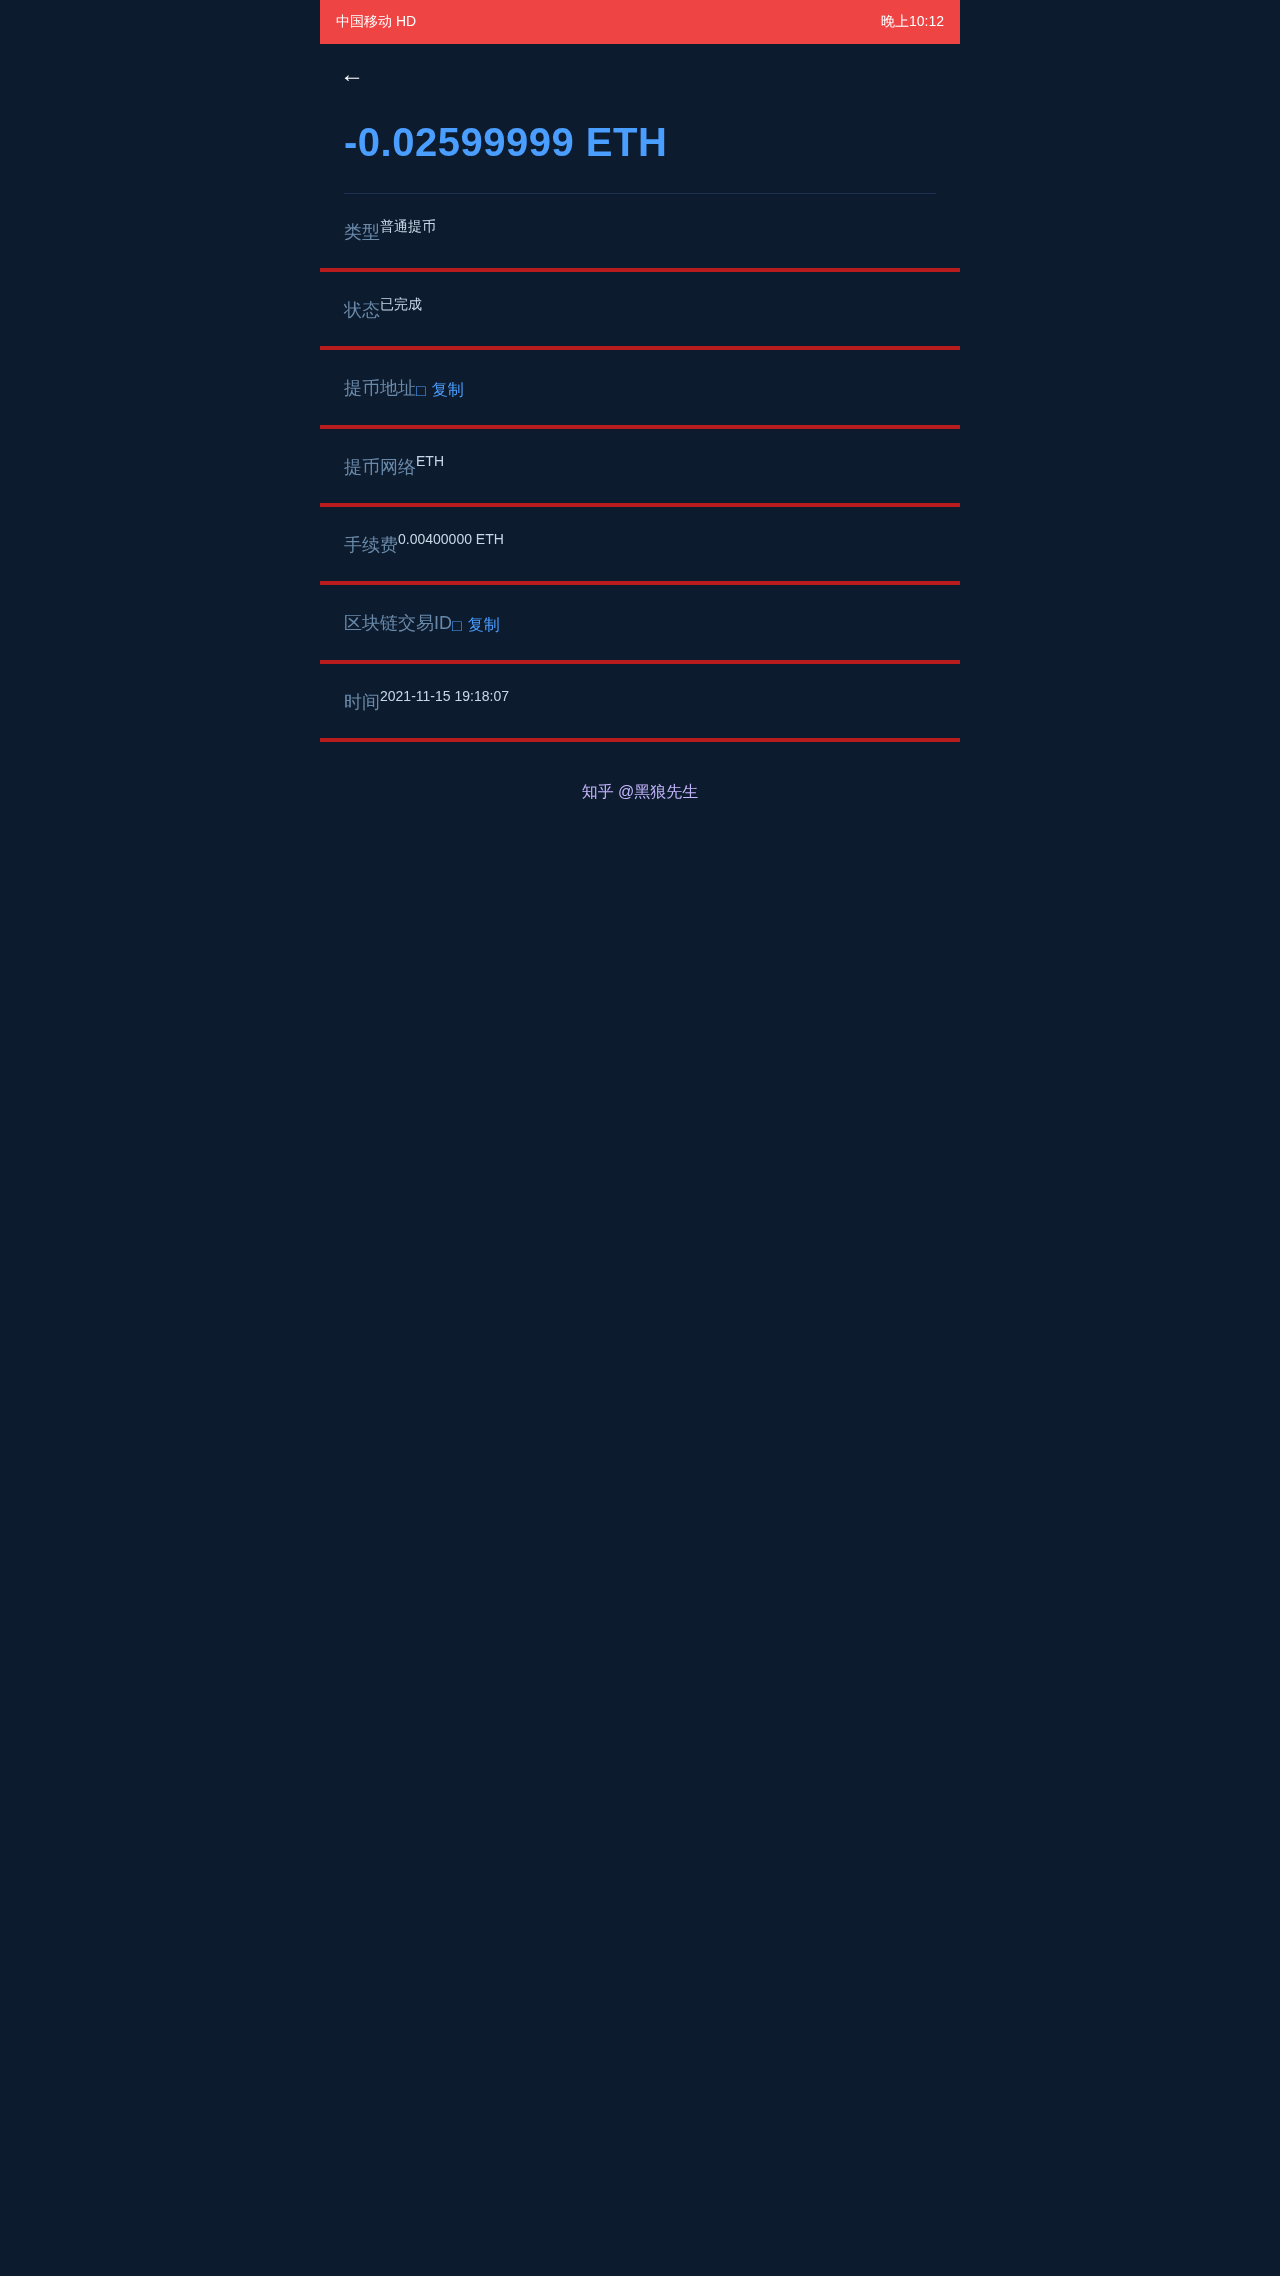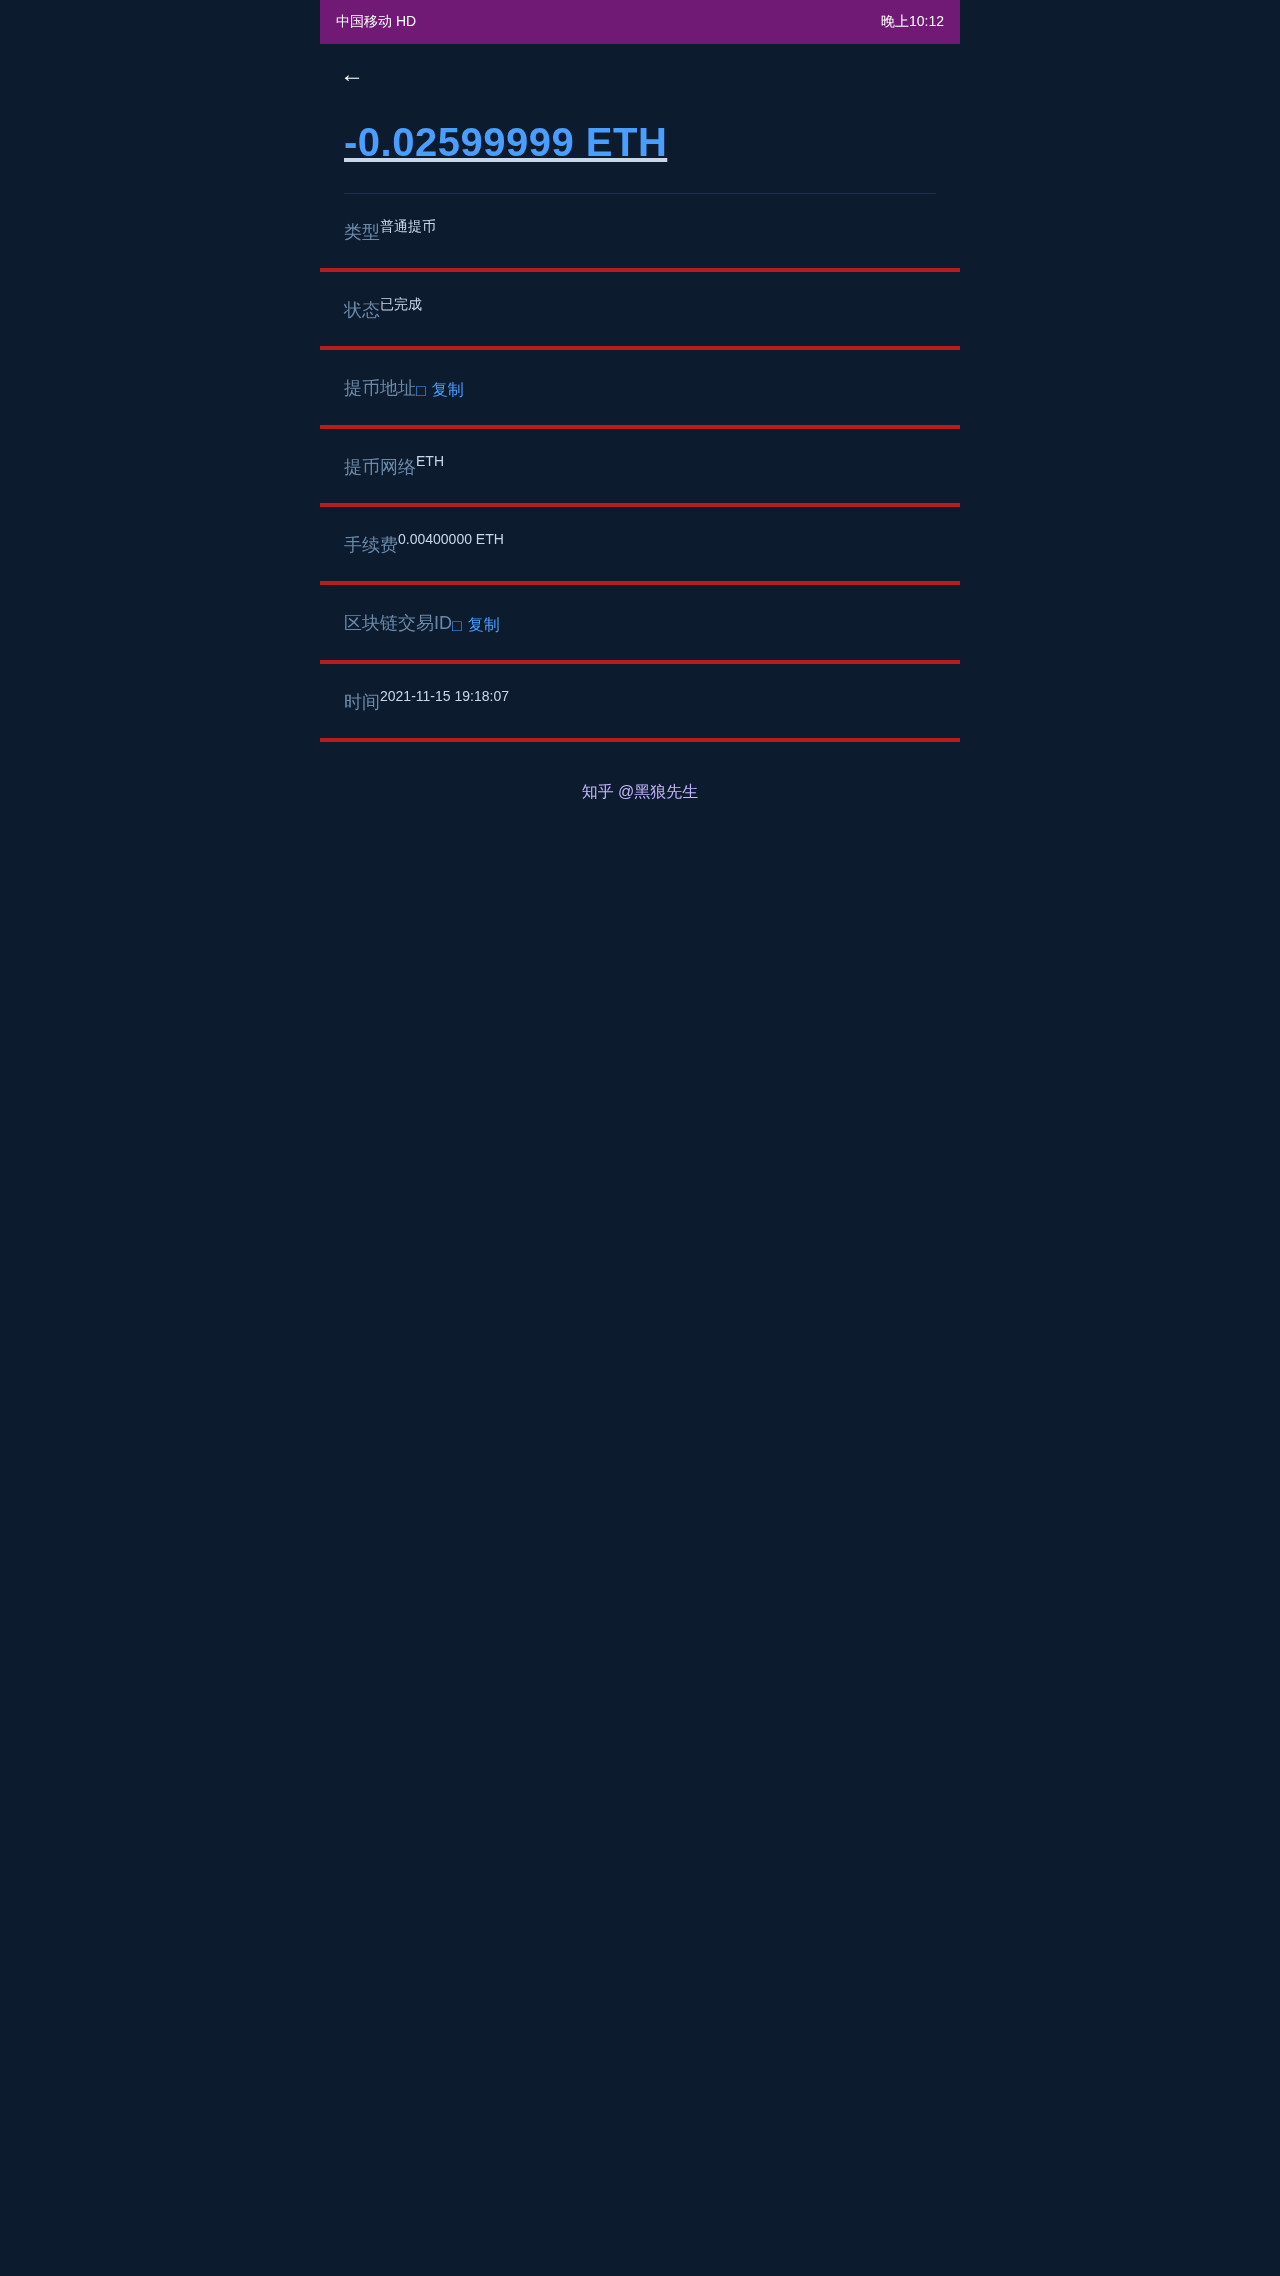--- a/index.html
+++ b/index.html
@@ -19,21 +19,21 @@
       min-height: 100vh;
     }
 
     .status-bar {
       display: flex;
       justify-content: space-between;
       align-items: center;
       padding: 8px 16px;
       font-size: 14px;
       color: #ffffff;
-      background-color: #701a75;
+      background-color: #ef4444;
       height: 44px;
     }
 
     .status-bar-left {
       font-size: 14px;
       font-weight: 500;
     }
 
     .status-bar-right {
       font-size: 14px;
@@ -44,21 +44,20 @@
       cursor: pointer;
     }
 
     .back-arrow {
       font-size: 24px;
       color: #ffffff;
     }
 
     .amount-section {
       padding: 24px 24px 28px 24px;
-      text-decoration: underline;
     }
 
     .amount-value {
       font-size: 40px;
       font-weight: 700;
       color: #4a9eff;
       letter-spacing: 0.5px;
     }
 
     .divider {

